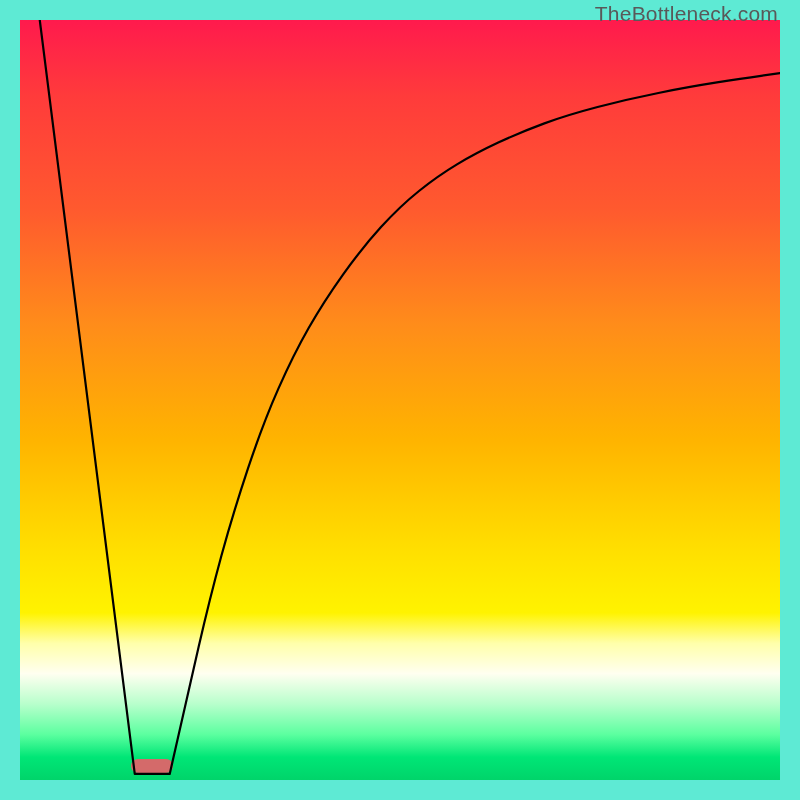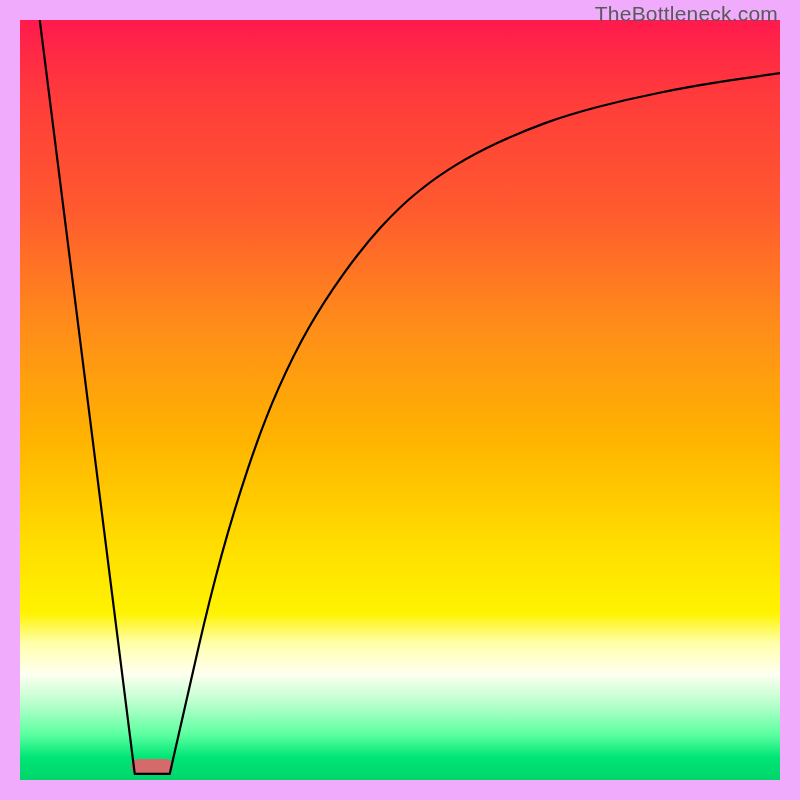--- a/index.html
+++ b/index.html
@@ -10,21 +10,21 @@
     background: #000;
     font-family: Arial, Helvetica, sans-serif;
     overflow: hidden;
   }
   .frame {
     position: absolute;
     left: 0;
     top: 0;
     width: 800px;
     height: 800px;
-    background: #f0abfc;
+    background: #5eead4;
     text-decoration: underline;
   }
   .gradient {
     position: absolute;
     left: 20px;
     top: 20px;
     width: 760px;
     height: 760px;
     background: linear-gradient(to bottom,
       #ff1a4d 0%,

